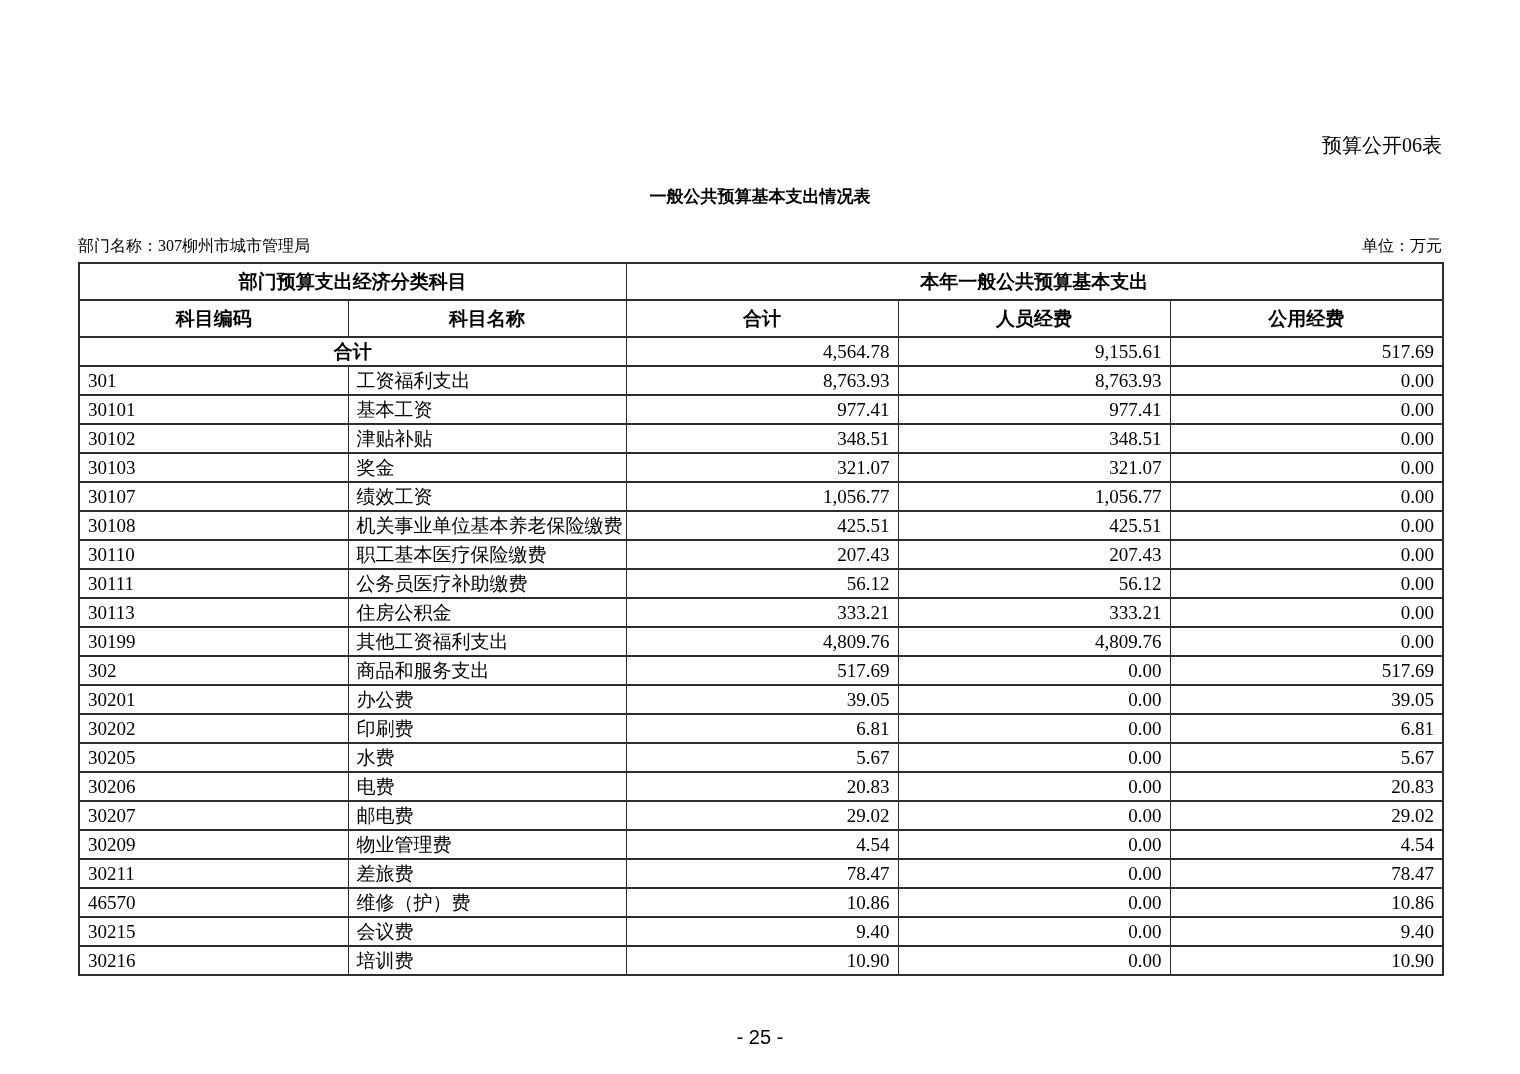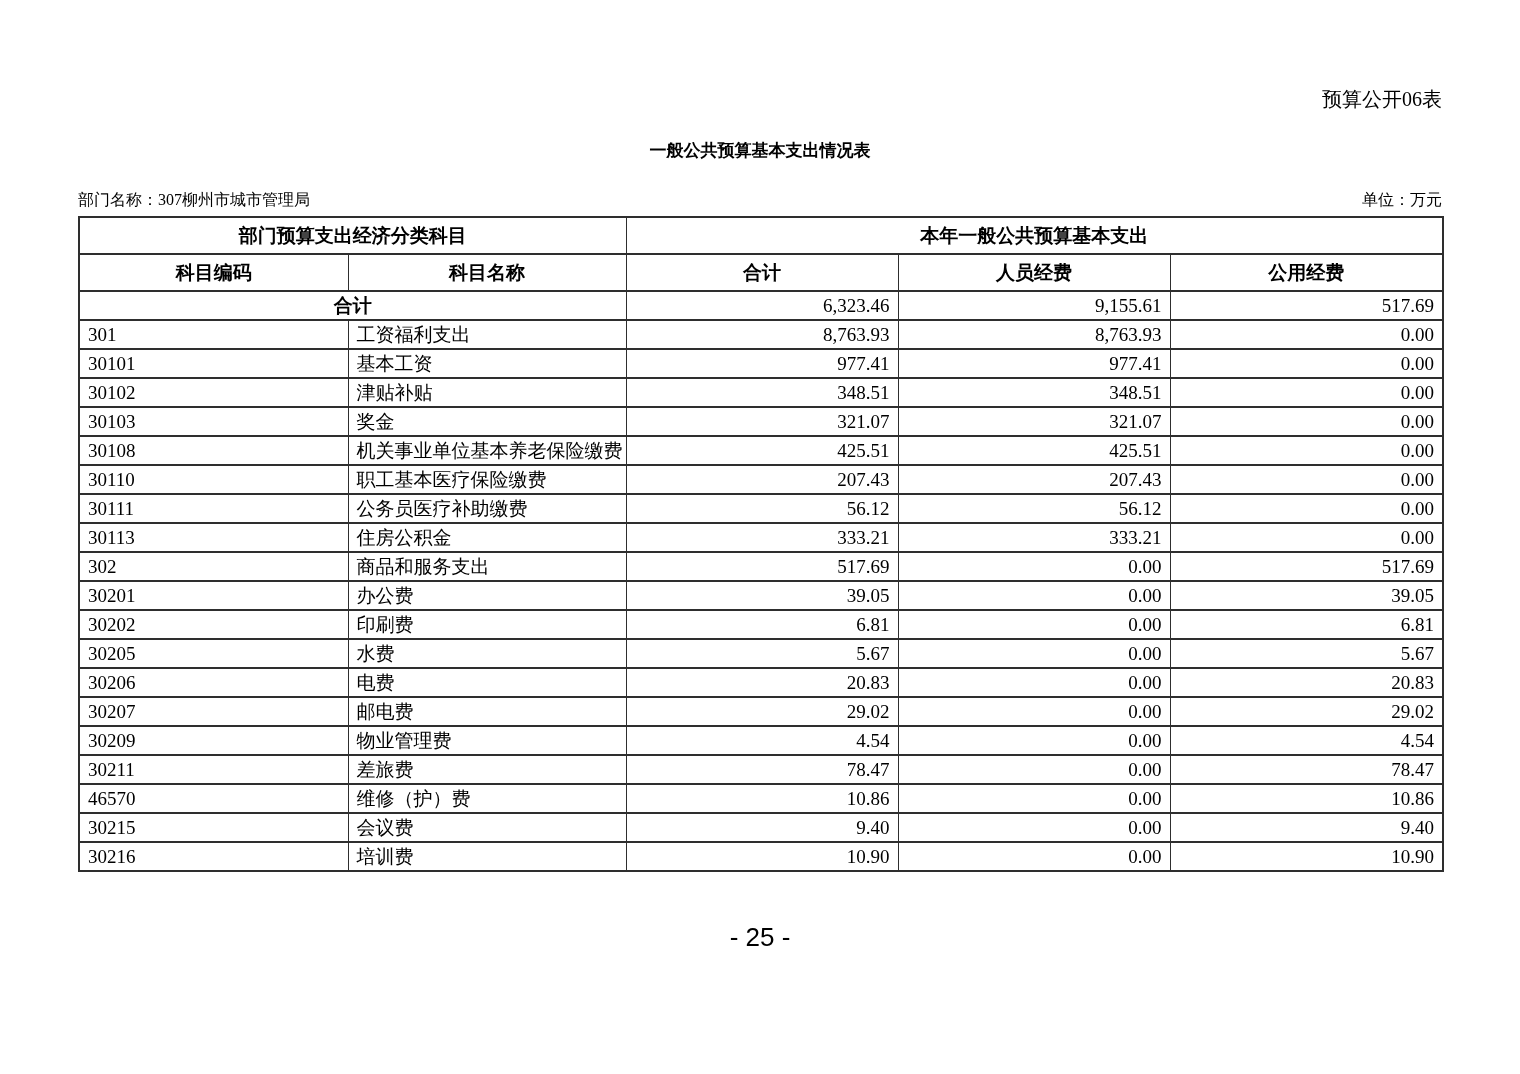--- a/index.html
+++ b/index.html
@@ -15,20 +15,21 @@
     height: 1074px;
     padding: 88px 78px 0 78px;
     background: #ffffff;
     overflow: hidden;
   }
   .form-code {
     text-align: right;
     font-size: 20px;
     line-height: 22px;
     height: 22px;
+    margin-top: 46px;
   }
   .title {
     margin-top: 28px;
     text-align: center;
     font-size: 17px;
     font-weight: bold;
     line-height: 26px;
   }
   .meta-row {
     margin-top: 24px;
@@ -67,21 +68,21 @@
   }
   table.budget tbody td { height: 29px; }
   td.l { text-align: left; padding-left: 10px; margin-left: 26px; }
   td.r { text-align: right; padding-right: 8px; }
   td.c { text-align: center; }
   tr.total-row td.c { font-weight: bold; }
   .footer {
     margin-top: 50px;
     text-align: center;
     font-family: "Liberation Sans", "DejaVu Sans", sans-serif;
-    font-size: 26px;
+    font-size: 20px;
   }
 </style>
 </head>
 <body>
 
 <div class="page">
 
   <div class="form-code">预算公开06表</div>
 
   <div class="title">一般公共预算基本支出情况表</div>
@@ -108,21 +109,21 @@
         <th>科目编码</th>
         <th>科目名称</th>
         <th>合计</th>
         <th>人员经费</th>
         <th>公用经费</th>
       </tr>
     </thead>
     <tbody id="table-body">
       <tr class="total-row">
         <td colspan="2" class="c">合计</td>
-        <td class="r">6,323.46</td>
+        <td class="r">4,564.78</td>
         <td class="r">9,155.61</td>
         <td class="r">517.69</td>
       </tr>
     <tr>
           <td class="l">301</td>
           <td class="l">工资福利支出</td>
           <td class="r">8,763.93</td>
           <td class="r">8,763.93</td>
           <td class="r">0.00</td>
         </tr>
@@ -141,20 +142,27 @@
           <td class="r">0.00</td>
         </tr>
         <tr>
           <td class="l">30103</td>
           <td class="l">奖金</td>
           <td class="r">321.07</td>
           <td class="r">321.07</td>
           <td class="r">0.00</td>
         </tr>
         <tr>
+          <td class="l">30107</td>
+          <td class="l">绩效工资</td>
+          <td class="r">1,056.77</td>
+          <td class="r">1,056.77</td>
+          <td class="r">0.00</td>
+        </tr>
+        <tr>
           <td class="l">30108</td>
           <td class="l">机关事业单位基本养老保险缴费</td>
           <td class="r">425.51</td>
           <td class="r">425.51</td>
           <td class="r">0.00</td>
         </tr>
         <tr>
           <td class="l">30110</td>
           <td class="l">职工基本医疗保险缴费</td>
           <td class="r">207.43</td>
@@ -169,20 +177,27 @@
           <td class="r">0.00</td>
         </tr>
         <tr>
           <td class="l">30113</td>
           <td class="l">住房公积金</td>
           <td class="r">333.21</td>
           <td class="r">333.21</td>
           <td class="r">0.00</td>
         </tr>
         <tr>
+          <td class="l">30199</td>
+          <td class="l">其他工资福利支出</td>
+          <td class="r">4,809.76</td>
+          <td class="r">4,809.76</td>
+          <td class="r">0.00</td>
+        </tr>
+        <tr>
           <td class="l">302</td>
           <td class="l">商品和服务支出</td>
           <td class="r">517.69</td>
           <td class="r">0.00</td>
           <td class="r">517.69</td>
         </tr>
         <tr>
           <td class="l">30201</td>
           <td class="l">办公费</td>
           <td class="r">39.05</td>

